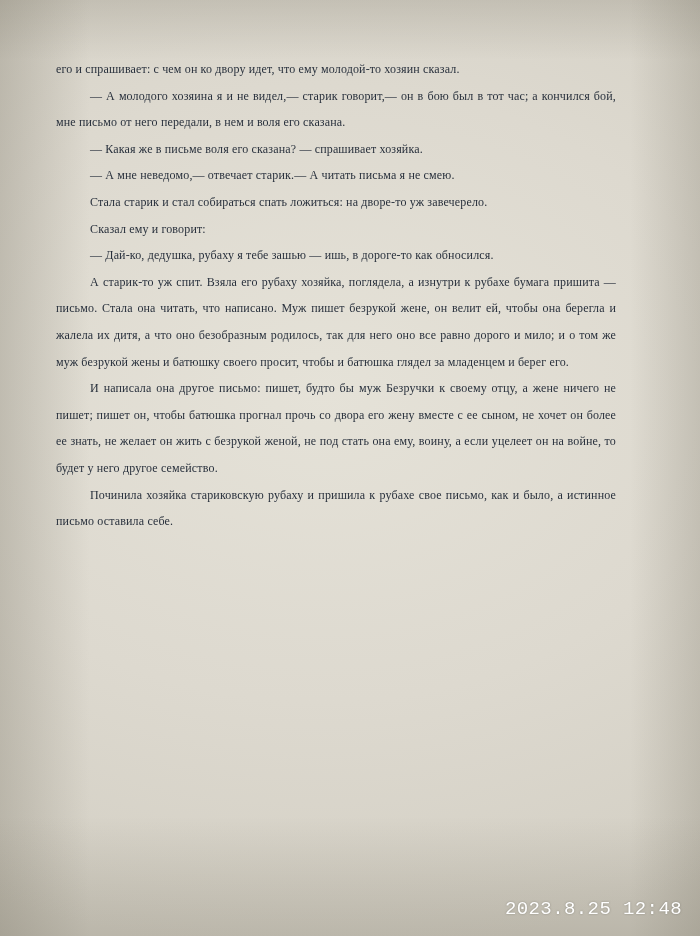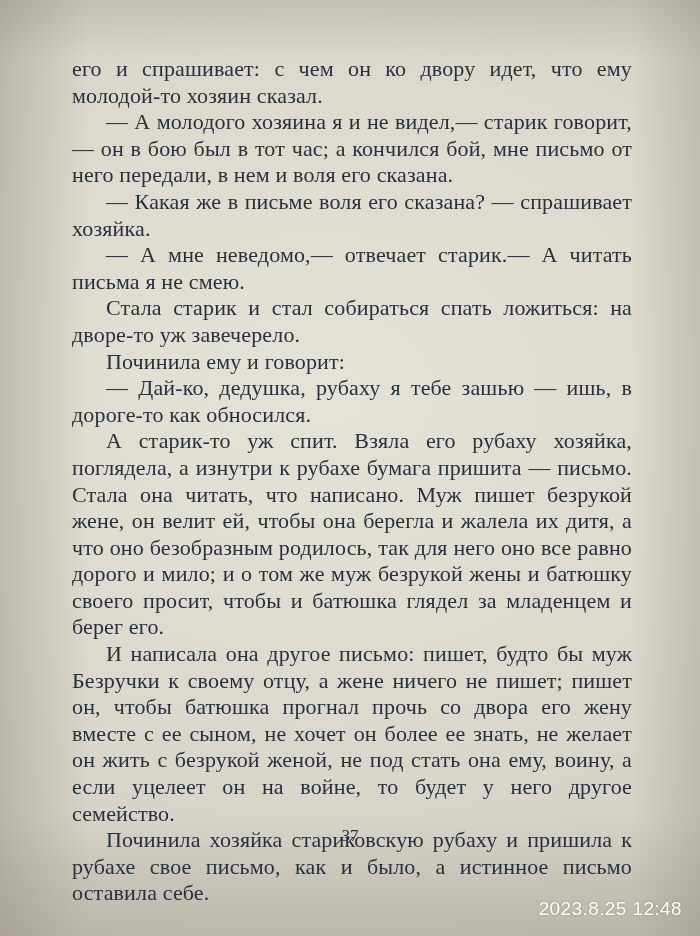--- a/index.html
+++ b/index.html
@@ -45,25 +45,25 @@
   }
   .shade-bottom {
     position: absolute;
     left: 0; bottom: 0;
     width: 700px; height: 120px;
     background: linear-gradient(to top, rgba(130,125,110,0.30), rgba(130,125,110,0.0));
     pointer-events: none;
   }
   .text-block {
     position: absolute;
-    left: 72px;
+    left: 56px;
     top: 56px;
     width: 560px;
     color: #28303c;
-    font-size: 22px;
+    font-size: 12px;
     line-height: 26.6px;
     text-align: justify;
     letter-spacing: 0.15px;
   }
   .text-block p {
     margin: 0;
     text-indent: 34px;
     text-align: justify;
     text-justify: inter-word;
   }
@@ -77,21 +77,21 @@
     width: 700px;
     text-align: center;
     font-size: 17px;
     color: #2b323d;
     font-family: "Liberation Serif", serif;
   }
   .timestamp {
     position: absolute;
     right: 18px;
     bottom: 16px;
-    font-family: Liberation Sans, sans-serif;
+    font-family: Liberation Mono, monospace;
     font-size: 19px;
     color: #ffffff;
     text-shadow: 0 0 2px rgba(90,90,80,0.55);
     letter-spacing: 0.4px;
   }
 </style>
 </head>
 <body>
 
 <div class="page">
@@ -100,23 +100,22 @@
   <div class="shade-left"></div>
   <div class="shade-right"></div>
   <div class="shade-bottom"></div>
 
   <div class="text-block">
     <p class="noindent">его и спрашивает: с чем он ко двору идет, что ему молодой-то хозяин сказал.</p>
     <p>— А молодого хозяина я и не видел,— старик говорит,— он в бою был в тот час; а кончился бой, мне письмо от него передали, в нем и воля его сказана.</p>
     <p>— Какая же в письме воля его сказана? — спрашивает хозяйка.</p>
     <p>— А мне неведомо,— отвечает старик.— А читать письма я не смею.</p>
     <p>Стала старик и стал собираться спать ложиться: на дворе-то уж завечерело.</p>
-    <p>Починила ему и говорит:</p>
+    <p>Сказал ему и говорит:</p>
     <p>— Дай-ко, дедушка, рубаху я тебе зашью — ишь, в дороге-то как обносился.</p>
     <p>А старик-то уж спит. Взяла его рубаху хозяйка, поглядела, а изнутри к рубахе бумага пришита — письмо. Стала она читать, что написано. Муж пишет безрукой жене, он велит ей, чтобы она берегла и жалела их дитя, а что оно безобразным родилось, так для него оно все равно дорого и мило; и о том же муж безрукой жены и батюшку своего просит, чтобы и батюшка глядел за младенцем и берег его.</p>
     <p>И написала она другое письмо: пишет, будто бы муж Безручки к своему отцу, а жене ничего не пишет; пишет он, чтобы батюшка прогнал прочь со двора его жену вместе с ее сыном, не хочет он более ее знать, не желает он жить с безрукой женой, не под стать она ему, воину, а если уцелеет он на войне, то будет у него другое семейство.</p>
     <p>Починила хозяйка стариковскую рубаху и пришила к рубахе свое письмо, как и было, а истинное письмо оставила себе.</p>
   </div>
 
-  <div class="page-number">37</div>
 
   <div class="timestamp">2023.8.25 12:48</div>
 </div>
 
 </body></html>

